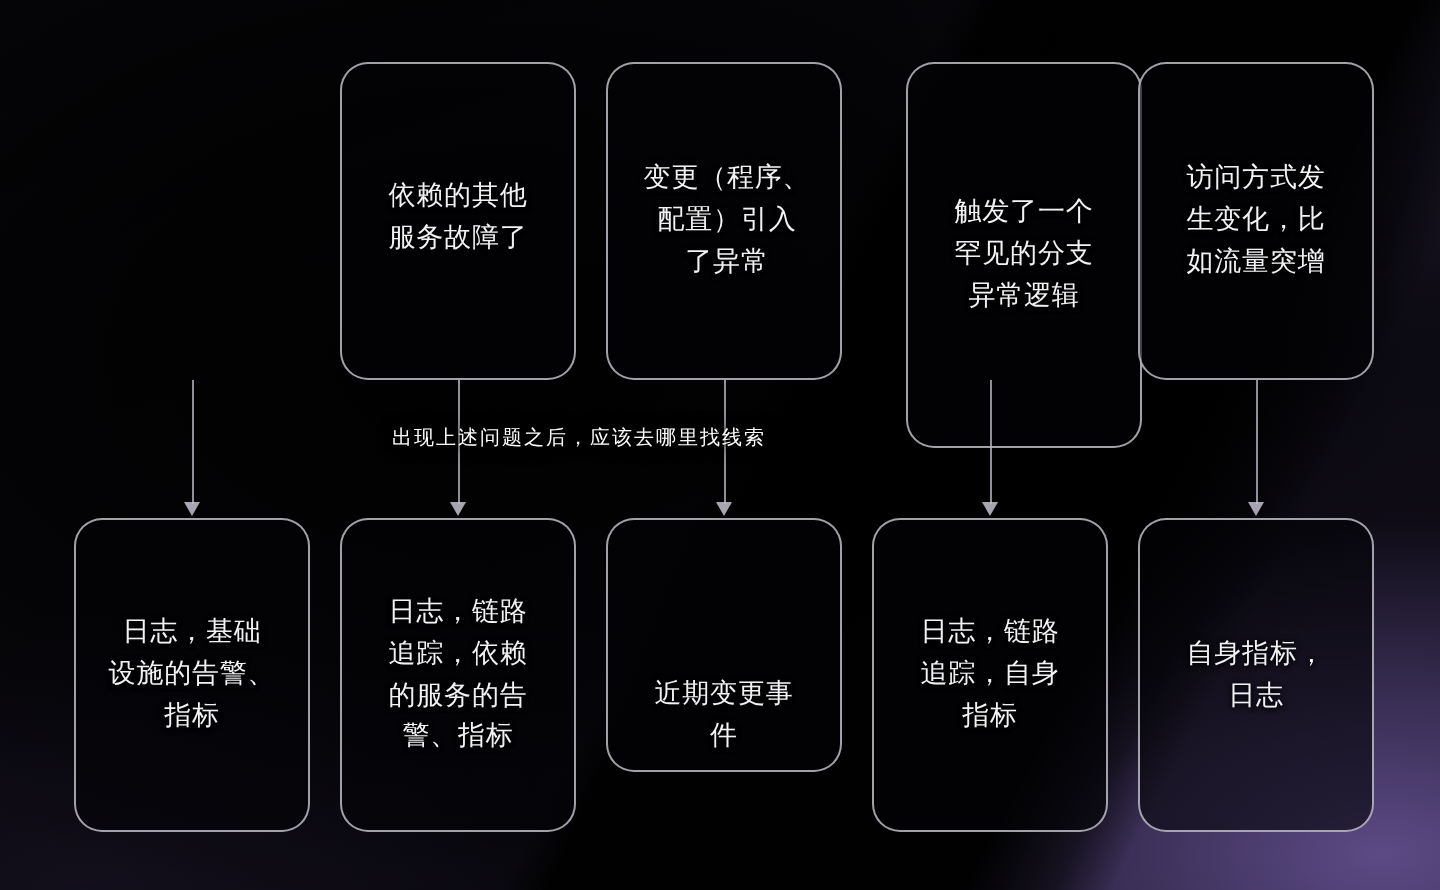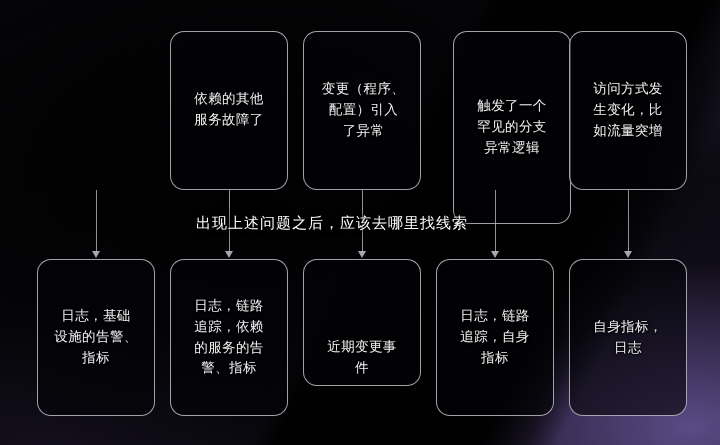--- a/index.html
+++ b/index.html
@@ -96,21 +96,21 @@
     height: 0;
     border-left: 4.5px solid transparent;
     border-right: 4.5px solid transparent;
     border-top: 7px solid rgba(196,194,206,0.85);
   }
 
   
   .caption {
     position: absolute;
     color: #ffffff;
-    font-size: 15px;
+    font-size: 10px;
     line-height: 1.3;
     letter-spacing: 1px;
     white-space: nowrap;
     text-shadow: 0 0 4px rgba(0,0,0,1), 0 0 9px rgba(0,0,0,0.95);
   }
 </style>
 </head>
 <body>
 
 <div id="canvas">

